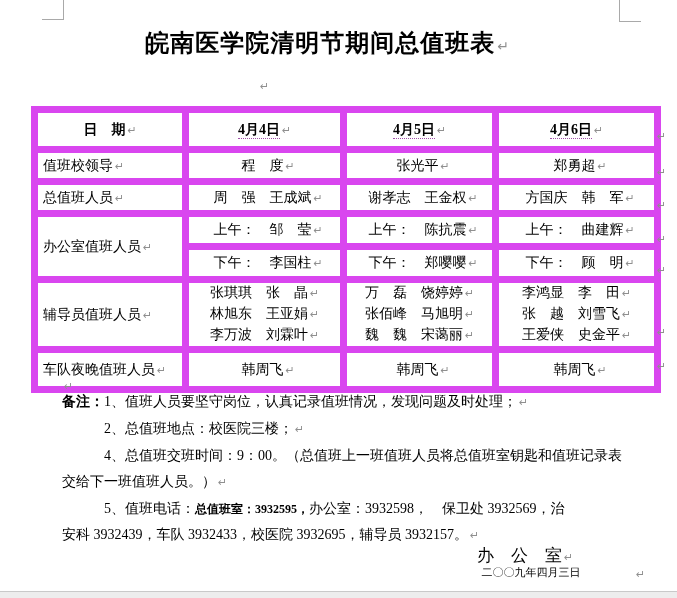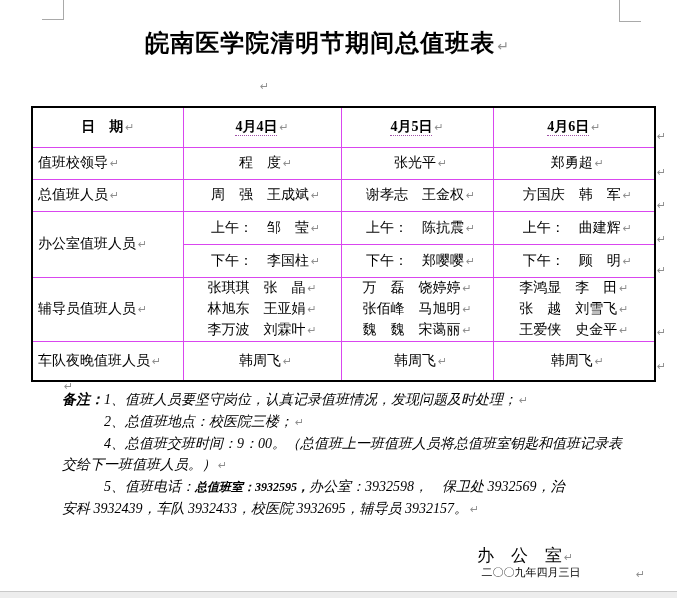--- a/index.html
+++ b/index.html
@@ -16,30 +16,30 @@
   
   .doc-title { position:absolute; left:0; top:27px; width:654px; text-align:center;
     font-family:"Liberation Sans", sans-serif; font-weight:bold; font-size:24px; letter-spacing:1px; }
   
   .pc { color:#8f8f8f; font-size:11px; font-family:"DejaVu Sans", sans-serif;
     margin-left:2px; font-weight:normal; letter-spacing:0; }
   .pc-abs { position:absolute; color:#8f8f8f; font-size:11px; font-family:"DejaVu Sans", sans-serif; }
   
   table.duty { position:absolute; left:31px; top:106px; width:623px;
     border-collapse:collapse; table-layout:fixed; border:2px solid #000; }
-  table.duty td { border:1px solid #d946ef; vertical-align:middle; font-size:14px; overflow:hidden; }
+  table.duty td { border:7px solid #d946ef; vertical-align:middle; font-size:14px; overflow:hidden; }
   td.lbl  { text-align:left; padding-left:5px; }
   td.ctr  { text-align:center;padding-left:7px; }
   td.hdr  { text-align:center; font-weight:bold; font-size:16px; }
   .date-u { border-bottom:1px dotted #a050a8; padding-bottom:1px; }
   .cell-line { line-height:20px; text-align:center; }
   .ampm-name { margin-left:14px; }
   
   .notes { position:absolute; left:62px; top:389px; width:586px; font-size:14px; }
-  .notes .nline { line-height:21px;font-style:italic; }
+  .notes .nline { line-height:26px; }
   .notes .ind { padding-left:42px; }
   .nb { font-weight:bold; }
   .phone-big { font-weight:bold; font-size:12px; }
   .n5 { line-height:26px; }
   
   .sig-dept { position:absolute; left:440px; top:544px; width:170px; text-align:center; font-size:17px; }
   .sig-date { position:absolute; left:446px; top:565px; width:170px; text-align:center; font-size:11px; }
   
   .page-bottom { position:absolute; left:0; bottom:0; width:677px; height:7px;
     background:#ededed; border-top:1px solid #c9c9c9; }

